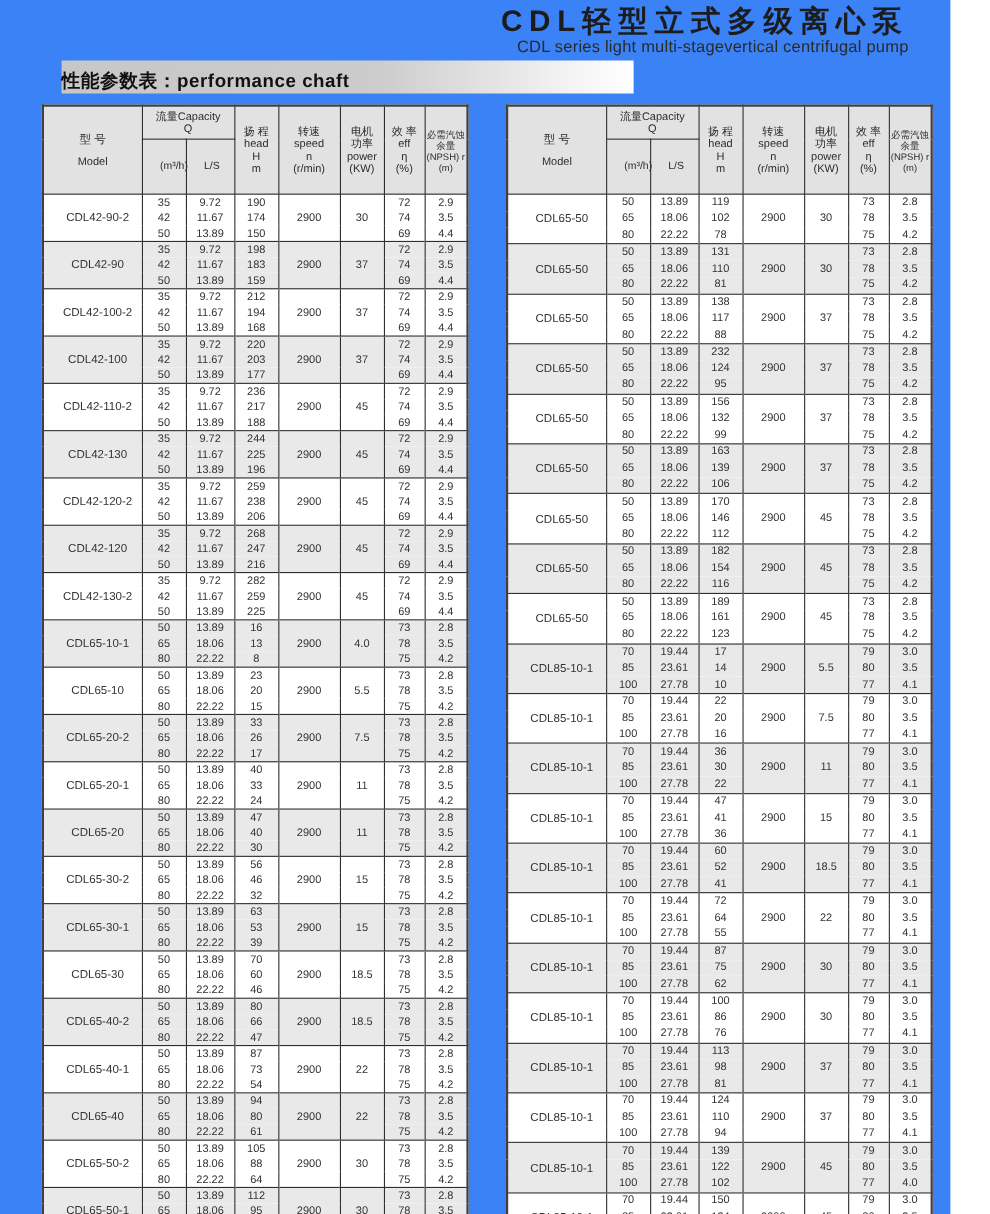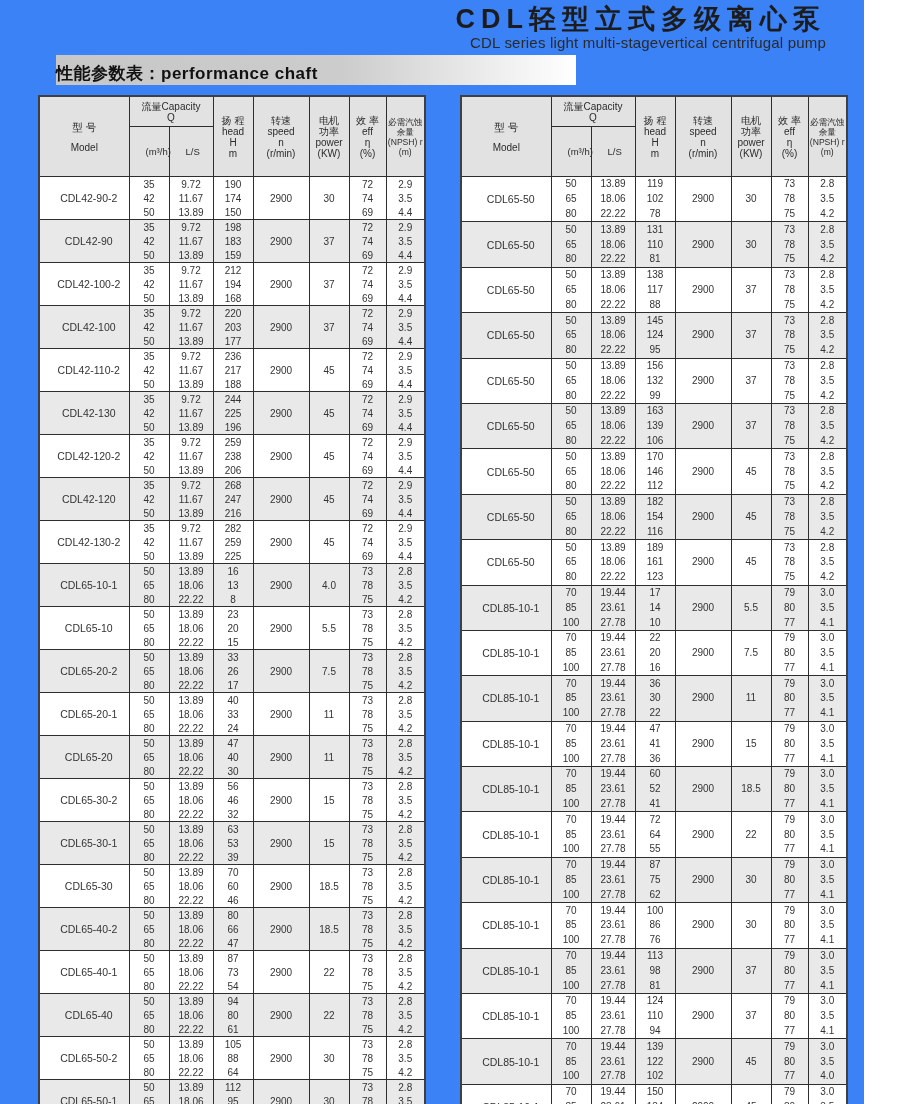--- a/index.html
+++ b/index.html
@@ -812,21 +812,21 @@
             <td>88</td>
             <td>75</td>
             <td>4.2</td>
           </tr>
         </tbody>
         <tbody class="alt">
           <tr>
             <td rowspan="3" class="c-model-cell">CDL65-50</td>
             <td>50</td>
             <td>13.89</td>
-            <td>145</td>
+            <td>232</td>
             <td rowspan="3">2900</td>
             <td rowspan="3">37</td>
             <td>73</td>
             <td>2.8</td>
           </tr>
           <tr>
             <td>65</td>
             <td>18.06</td>
             <td>124</td>
             <td>78</td>

